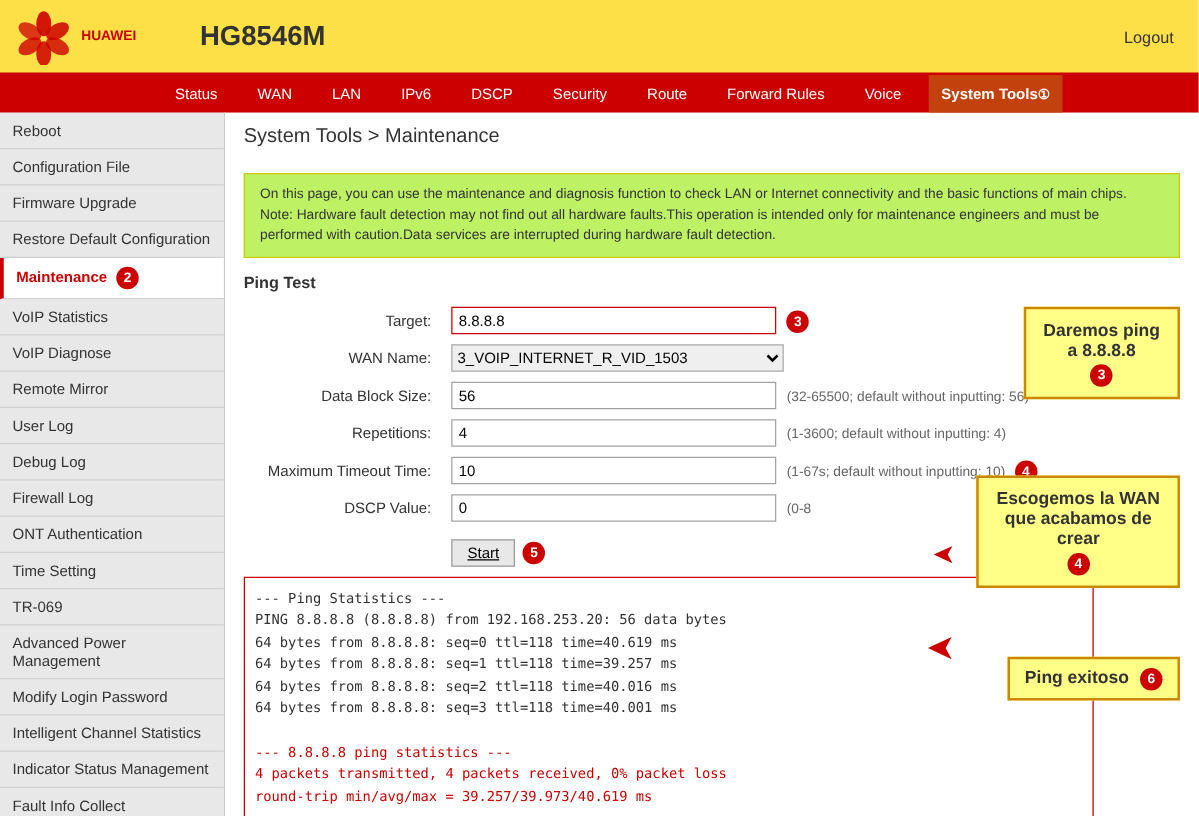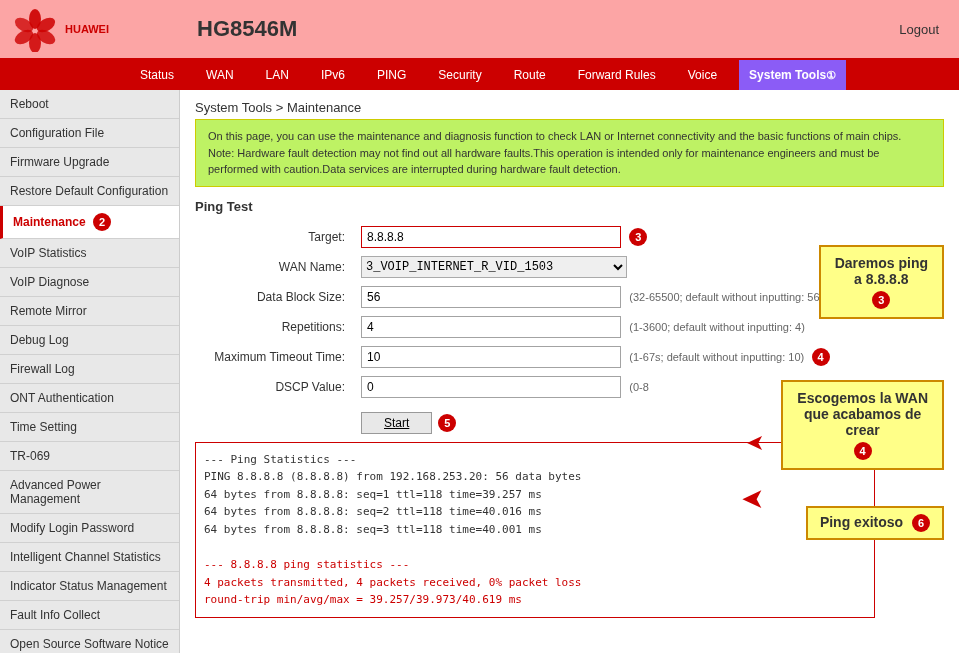--- a/index.html
+++ b/index.html
@@ -1,61 +1,61 @@
 <!DOCTYPE html>
 <html><head>
   <meta charset="utf-8">
   <style>
     * { box-sizing: border-box; margin: 0; padding: 0; }
     body { font-family: Arial, sans-serif; font-size: 12px; background: #f0f0f0; }
 
     
-    .header { display: flex; align-items: center; background: #fca5a5; border-bottom: 2px solid #cc0000; height: 60px; padding: 0 10px; gap: 37px; }
+    .header { display: flex; align-items: center; background: #fde047; border-bottom: 2px solid #cc0000; height: 60px; padding: 0 10px; }
     .logo-area { display: flex; align-items: center; width: 130px; }
     .huawei-logo { width: 50px; height: 45px; }
     .logo-text { font-size: 11px; font-weight: bold; color: #cc0000; margin-left: 5px; }
     .device-title { font-size: 22px; font-weight: bold; color: #333; flex: 1; padding-left: 20px; }
     .logout-btn { color: #333; font-size: 13px; padding-right: 10px; cursor: pointer; text-align: right; }
 
     
     .nav-bar { background: #cc0000; display: flex; align-items: center; height: 30px; padding-left: 130px; gap: 12px; }
     .nav-item { color: white; font-size: 12px; padding: 0 10px; cursor: pointer; height: 100%; display: flex; align-items: center; }
-    .nav-item.active { background: #8b5cf6; font-weight: bold; }
+    .nav-item.active { background: #c2410c; font-weight: bold; }
 
     
     .main-layout { display: flex; height: calc(653px - 90px); }
 
     
     .sidebar { width: 180px; background: #e8e8e8; border-right: 1px solid #ccc; overflow-y: auto; flex-shrink: 0; }
     .sidebar-item { padding: 7px 10px; border-bottom: 1px solid #d0d0d0; cursor: pointer; color: #333; font-size: 12px; }
     .sidebar-item.active { background: white; color: #cc0000; font-weight: bold; border-left: 3px solid #cc0000; }
 
     
     .content { flex: 1; background: white; overflow-y: auto; padding: 10px 15px; position: relative; }
 
     
-    .breadcrumb { font-size: 13px; color: #333; margin-bottom: 4px; }
+    .breadcrumb { font-size: 16px; color: #333; margin-bottom: 20px; }
 
     
     .info-box { background: #bef264; border: 1px solid #cccc00; padding: 8px 12px; font-size: 11px; color: #333; margin-bottom: 12px; line-height: 1.5; }
 
     
     .section-title { font-weight: bold; font-size: 13px; margin-bottom: 8px; color: #333; }
 
     
     .form-table { width: 100%; border-collapse: collapse; margin-bottom: 10px; }
     .form-table td { padding: 4px 6px; vertical-align: middle; }
     .form-table .label-cell { width: 160px; text-align: right; padding-right: 10px; color: #333; }
     .form-table input[type="text"] { width: 260px; height: 22px; border: 1px solid #a3a3a3; padding: 2px 5px; font-size: 12px; }
     .form-table input[type="text"].highlight { border: 1px solid #cc0000; }
-    .form-table select { width: 266px; height: 22px; border: 1px solid #aaa; font-size: 12px; font-family: Liberation Mono, monospace; }
+    .form-table select { width: 266px; height: 22px; border: 1px solid #aaa; font-size: 12px; }
     .form-table .hint { color: #666; font-size: 11px; margin-left: 5px; }
 
     
-    .start-btn { background: #e8e8e8; border: 1px solid #999; padding: 3px 22px; font-size: 12px; cursor: pointer; margin: 6px 0 6px 166px; text-decoration: underline; }
+    .start-btn { background: #e8e8e8; border: 1px solid #999; padding: 3px 12px; font-size: 12px; cursor: pointer; margin: 6px 0 6px 166px; text-decoration: underline; }
 
     
     .output-box { border: 1px solid #cc0000; background: white; padding: 8px; font-size: 11px; font-family: monospace; color: #333; margin: 0 0 10px 0; min-height: 100px; line-height: 1.6; width: 680px; }
     .output-box .stats { color: #cc0000; }
   </style>
 </head>
 <body>
 
 <div class="header">
   <div class="logo-area">
@@ -74,41 +74,42 @@
   </div>
   <div class="device-title">HG8546M</div>
   <div class="logout-btn">Logout</div>
 </div>
 
 <div class="nav-bar">
   <div class="nav-item">Status</div>
   <div class="nav-item">WAN</div>
   <div class="nav-item">LAN</div>
   <div class="nav-item">IPv6</div>
-  <div class="nav-item">PING</div>
+  <div class="nav-item">DSCP</div>
   <div class="nav-item">Security</div>
   <div class="nav-item">Route</div>
   <div class="nav-item">Forward Rules</div>
   <div class="nav-item">Voice</div>
   <div class="nav-item active">System Tools</div>
 </div>
 
 <div class="main-layout">
 
   <div class="sidebar">
     <div class="sidebar-item">Reboot</div>
     <div class="sidebar-item">Configuration File</div>
     <div class="sidebar-item">Firmware Upgrade</div>
     <div class="sidebar-item">Restore Default Configuration</div>
     <div class="sidebar-item active">Maintenance
       <span style="display:inline-flex;align-items:center;justify-content:center;width:18px;height:18px;border-radius:50%;background:#cc0000;color:white;font-size:11px;font-weight:bold;margin-left:4px;">2</span>
     </div>
     <div class="sidebar-item">VoIP Statistics</div>
     <div class="sidebar-item">VoIP Diagnose</div>
     <div class="sidebar-item">Remote Mirror</div>
+    <div class="sidebar-item">User Log</div>
     <div class="sidebar-item">Debug Log</div>
     <div class="sidebar-item">Firewall Log</div>
     <div class="sidebar-item">ONT Authentication</div>
     <div class="sidebar-item">Time Setting</div>
     <div class="sidebar-item">TR-069</div>
     <div class="sidebar-item">Advanced Power Management</div>
     <div class="sidebar-item">Modify Login Password</div>
     <div class="sidebar-item">Intelligent Channel Statistics</div>
     <div class="sidebar-item">Indicator Status Management</div>
     <div class="sidebar-item">Fault Info Collect</div>
@@ -177,20 +178,21 @@
 
     <div style="display:flex;align-items:center;margin-bottom:8px;padding-left:166px;">
       <button class="start-btn" style="margin:0;">Start</button>
       <span style="display:inline-flex;align-items:center;justify-content:center;width:18px;height:18px;border-radius:50%;background:#cc0000;color:white;font-size:11px;font-weight:bold;margin-left:6px;">5</span>
     </div>
 
     <div style="position:relative;">
       <div class="output-box">
         <div>--- Ping Statistics ---</div>
         <div>PING 8.8.8.8 (8.8.8.8) from 192.168.253.20: 56 data bytes</div>
+        <div>64 bytes from 8.8.8.8: seq=0 ttl=118 time=40.619 ms</div>
         <div>64 bytes from 8.8.8.8: seq=1 ttl=118 time=39.257 ms</div>
         <div>64 bytes from 8.8.8.8: seq=2 ttl=118 time=40.016 ms</div>
         <div>64 bytes from 8.8.8.8: seq=3 ttl=118 time=40.001 ms</div>
         <div>&nbsp;</div>
         <div class="stats">--- 8.8.8.8 ping statistics ---</div>
         <div class="stats">4 packets transmitted, 4 packets received, 0% packet loss</div>
         <div class="stats">round-trip min/avg/max = 39.257/39.973/40.619 ms</div>
       </div>
 
       <div style="position:absolute;right:180px;top:40px;color:#cc0000;font-size:28px;transform:scaleX(-1);">➤</div>

